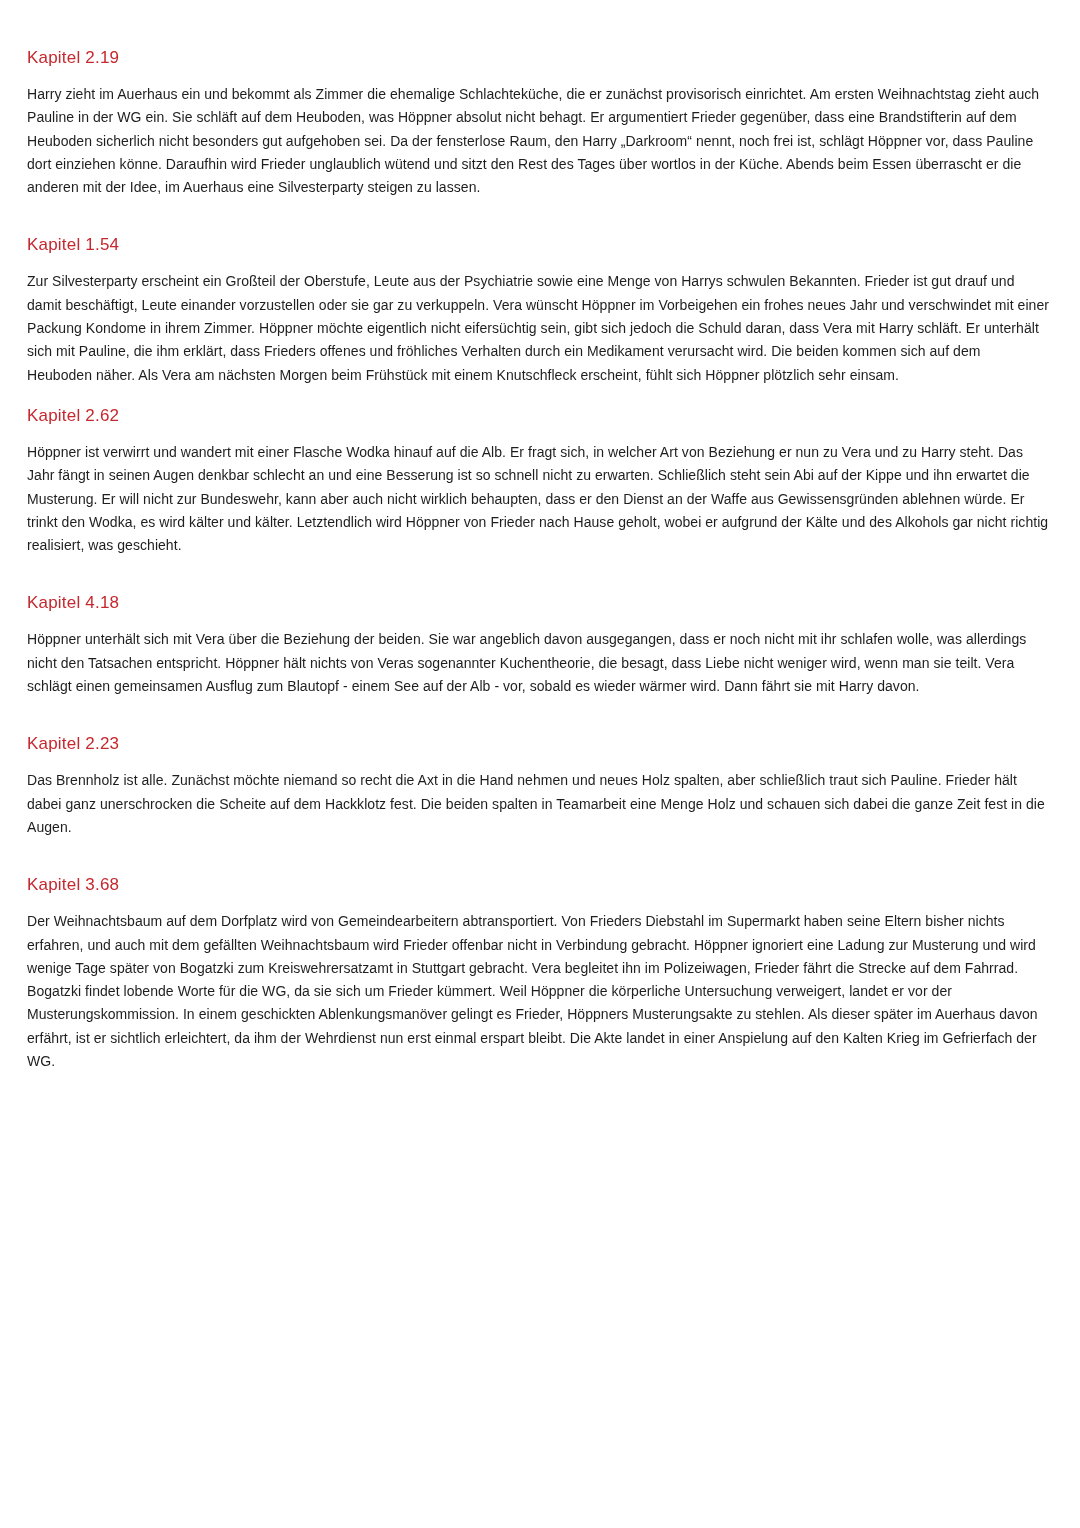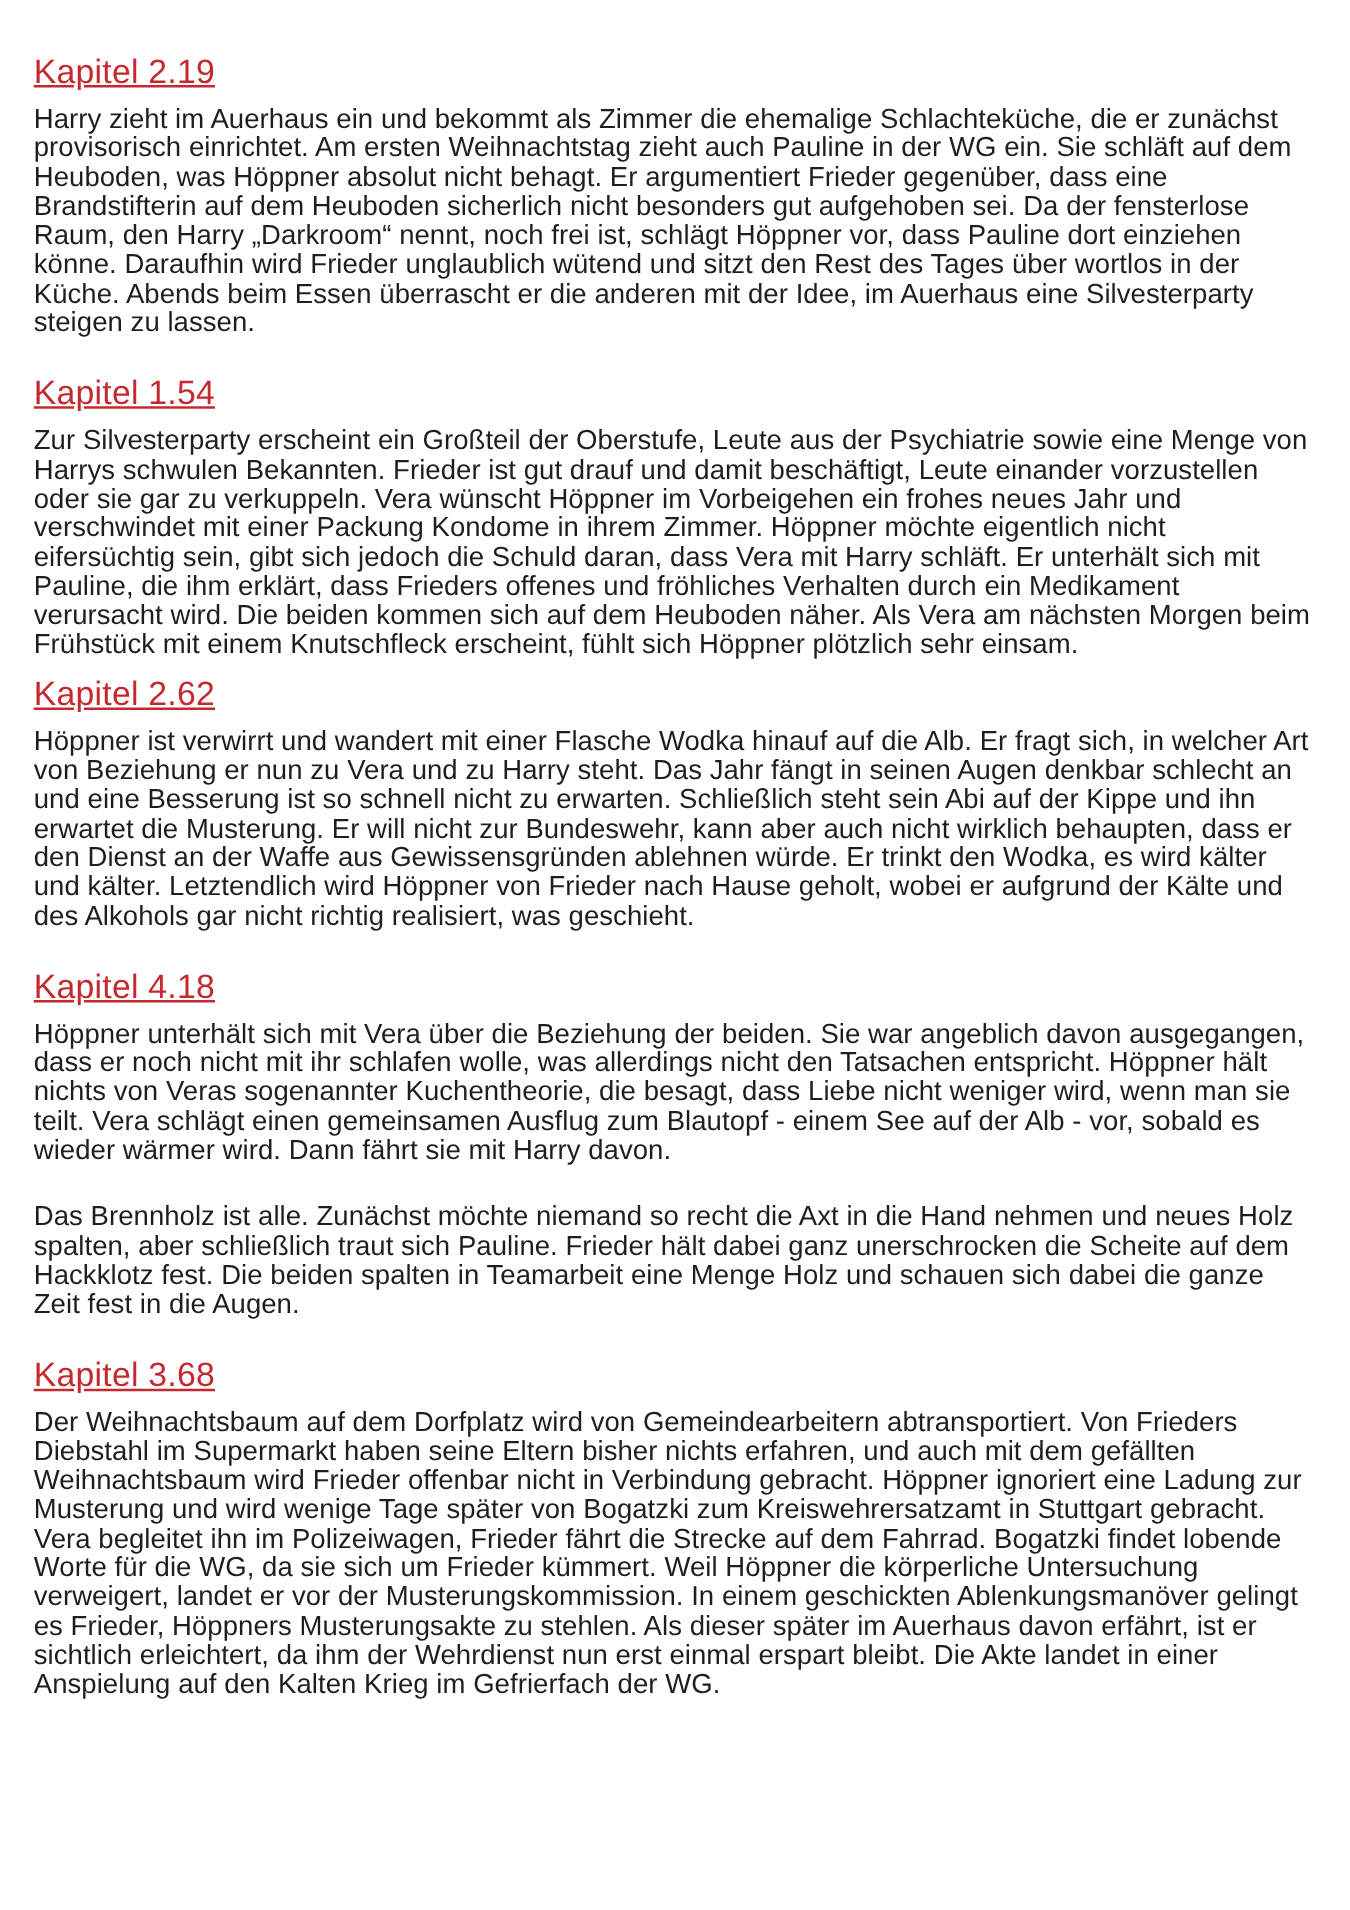--- a/index.html
+++ b/index.html
@@ -19,30 +19,29 @@
   }
   .page {
     padding: 42px 30px 40px 27px;
     width: 1080px;
   }
   .chapter { margin-top: 30px; }
   .chapter:first-child { margin-top: 0; }
   
   .chapter:nth-child(3) { margin-top: 13px; }
   .chapter-heading {
-    font-size: 27px;
+    font-size: 17px;
     line-height: 31px;
     font-weight: 400;
     color: var(--heading-color);
     margin-bottom: 10px;
     letter-spacing: 0.2px;
-    text-decoration: underline;
   }
   .chapter-body {
-    font-size: 22px;
+    font-size: 14px;
     line-height: 23.3px;
     max-width: 1022px;
     color: var(--body-color);
     letter-spacing: 0.05px;
   }
 </style>
 </head>
 <body>
 
 <main class="page" id="document-page">
@@ -60,20 +59,21 @@
     <h2 class="chapter-heading">Kapitel 2.62</h2>
     <p class="chapter-body">Höppner ist verwirrt und wandert mit einer Flasche Wodka hinauf auf die Alb. Er fragt sich, in welcher Art von Beziehung er nun zu Vera und zu Harry steht. Das Jahr fängt in seinen Augen denkbar schlecht an und eine Besserung ist so schnell nicht zu erwarten. Schließlich steht sein Abi auf der Kippe und ihn erwartet die Musterung. Er will nicht zur Bundeswehr, kann aber auch nicht wirklich behaupten, dass er den Dienst an der Waffe aus Gewissensgründen ablehnen würde. Er trinkt den Wodka, es wird kälter und kälter. Letztendlich wird Höppner von Frieder nach Hause geholt, wobei er aufgrund der Kälte und des Alkohols gar nicht richtig realisiert, was geschieht.</p>
   </section>
 
   <section class="chapter">
     <h2 class="chapter-heading">Kapitel 4.18</h2>
     <p class="chapter-body">Höppner unterhält sich mit Vera über die Beziehung der beiden. Sie war angeblich davon ausgegangen, dass er noch nicht mit ihr schlafen wolle, was allerdings nicht den Tatsachen entspricht. Höppner hält nichts von Veras sogenannter Kuchentheorie, die besagt, dass Liebe nicht weniger wird, wenn man sie teilt. Vera schlägt einen gemeinsamen Ausflug zum Blautopf - einem See auf der Alb - vor, sobald es wieder wärmer wird. Dann fährt sie mit Harry davon.</p>
   </section>
 
   <section class="chapter">
+    <h2 class="chapter-heading">Kapitel 2.23</h2>
     <p class="chapter-body">Das Brennholz ist alle. Zunächst möchte niemand so recht die Axt in die Hand nehmen und neues Holz spalten, aber schließlich traut sich Pauline. Frieder hält dabei ganz unerschrocken die Scheite auf dem Hackklotz fest. Die beiden spalten in Teamarbeit eine Menge Holz und schauen sich dabei die ganze Zeit fest in die Augen.</p>
   </section>
 
   <section class="chapter">
     <h2 class="chapter-heading">Kapitel 3.68</h2>
     <p class="chapter-body">Der Weihnachtsbaum auf dem Dorfplatz wird von Gemeindearbeitern abtransportiert. Von Frieders Diebstahl im Supermarkt haben seine Eltern bisher nichts erfahren, und auch mit dem gefällten Weihnachtsbaum wird Frieder offenbar nicht in Verbindung gebracht. Höppner ignoriert eine Ladung zur Musterung und wird wenige Tage später von Bogatzki zum Kreiswehrersatzamt in Stuttgart gebracht. Vera begleitet ihn im Polizeiwagen, Frieder fährt die Strecke auf dem Fahrrad. Bogatzki findet lobende Worte für die WG, da sie sich um Frieder kümmert. Weil Höppner die körperliche Untersuchung verweigert, landet er vor der Musterungskommission. In einem geschickten Ablenkungsmanöver gelingt es Frieder, Höppners Musterungsakte zu stehlen. Als dieser später im Auerhaus davon erfährt, ist er sichtlich erleichtert, da ihm der Wehrdienst nun erst einmal erspart bleibt. Die Akte landet in einer Anspielung auf den Kalten Krieg im Gefrierfach der WG.</p>
   </section>
 </main>
 
 </body></html>

